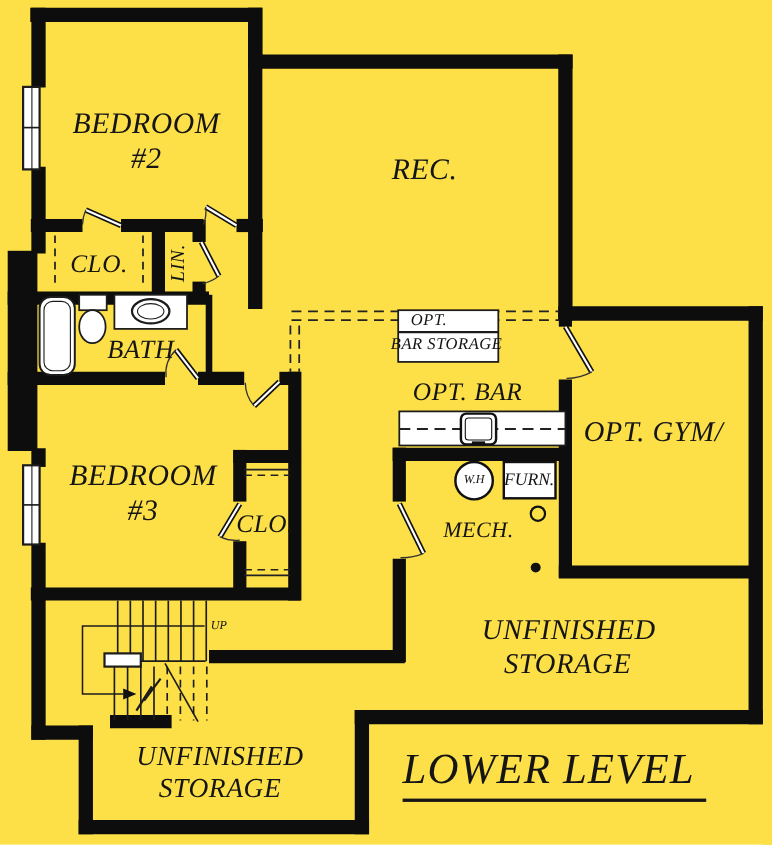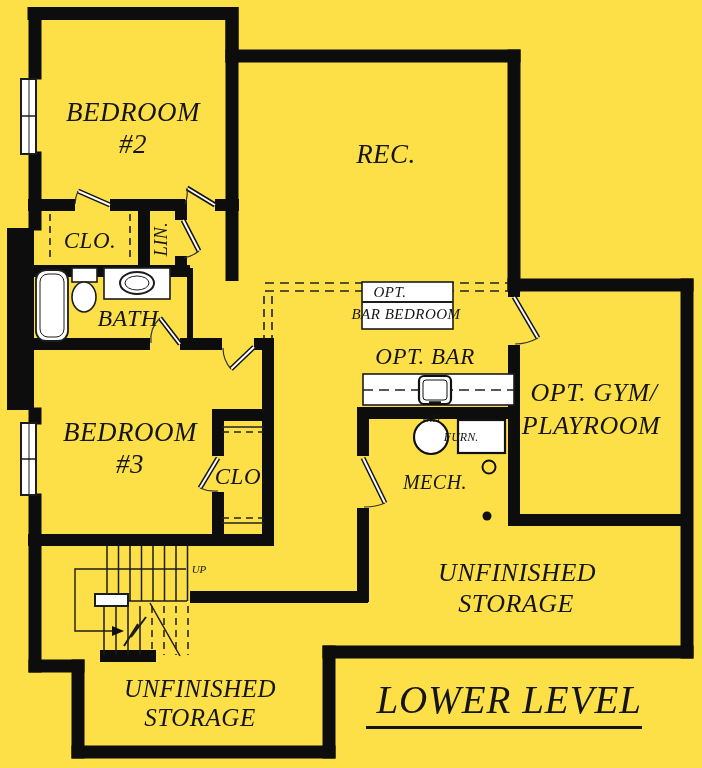--- a/index.html
+++ b/index.html
@@ -18,21 +18,21 @@
     transform:translate(-50%,-50%);
     white-space:nowrap;
     color:#151515;
     letter-spacing:0.5px;
     line-height:1;
   }
   .lbl.rot{transform:translate(-50%,-50%) rotate(-90deg);}
   #main-title{
     position:absolute;
     left:366px;top:680px;width:276px;
-    text-align:right;
+    text-align:left;
     font-size:39px;
     letter-spacing:1px;
     color:#151515;
     border-bottom:3px solid #151515;
     padding-bottom:7px;
     line-height:1;
   }
 </style>
 </head>
 <body>
@@ -252,32 +252,31 @@
   <div class="lbl" style="left:133px;top:112px;font-size:27px">BEDROOM</div>
   <div class="lbl" style="left:133px;top:144px;font-size:27px">#2</div>
 
   <div class="lbl" style="left:386px;top:154px;font-size:27px">REC.</div>
 
   <div class="lbl" style="left:90px;top:240px;font-size:23px">CLO.</div>
   <div class="lbl rot" style="left:161px;top:239px;font-size:18px">LIN.</div>
   <div class="lbl" style="left:128px;top:318px;font-size:24px">BATH</div>
 
   <div class="lbl" style="left:390px;top:292px;font-size:15px">OPT.</div>
-  <div class="lbl" style="left:406px;top:314px;font-size:15px">BAR BEDROOM</div>
+  <div class="lbl" style="left:406px;top:314px;font-size:15px">BAR STORAGE</div>
   <div class="lbl" style="left:425px;top:356px;font-size:23px">OPT. BAR</div>
 
   <div class="lbl" style="left:594px;top:393px;font-size:26px">OPT. GYM/</div>
-  <div class="lbl" style="left:591px;top:426px;font-size:26px">PLAYROOM</div>
 
   <div class="lbl" style="left:130px;top:432px;font-size:27px">BEDROOM</div>
   <div class="lbl" style="left:130px;top:464px;font-size:27px">#3</div>
   <div class="lbl" style="left:241px;top:476px;font-size:23px">CLO.</div>
 
-  <div class="lbl" style="left:431px;top:418px;font-size:11px;letter-spacing:0">W.H</div>
-  <div class="lbl" style="left:461px;top:437px;font-size:12px;letter-spacing:0">FURN.</div>
+  <div class="lbl" style="left:431px;top:437px;font-size:11px;letter-spacing:0">W.H</div>
+  <div class="lbl" style="left:481px;top:437px;font-size:16px;letter-spacing:0">FURN.</div>
   <div class="lbl" style="left:435px;top:482px;font-size:20px">MECH.</div>
 
   <div class="lbl" style="left:517px;top:573px;font-size:26px">UNFINISHED</div>
   <div class="lbl" style="left:516px;top:604px;font-size:26px">STORAGE</div>
 
   <div class="lbl" style="left:199px;top:569px;font-size:11px;letter-spacing:0">UP</div>
 
   <div class="lbl" style="left:200px;top:688px;font-size:25px">UNFINISHED</div>
   <div class="lbl" style="left:200px;top:717px;font-size:25px">STORAGE</div>
 

